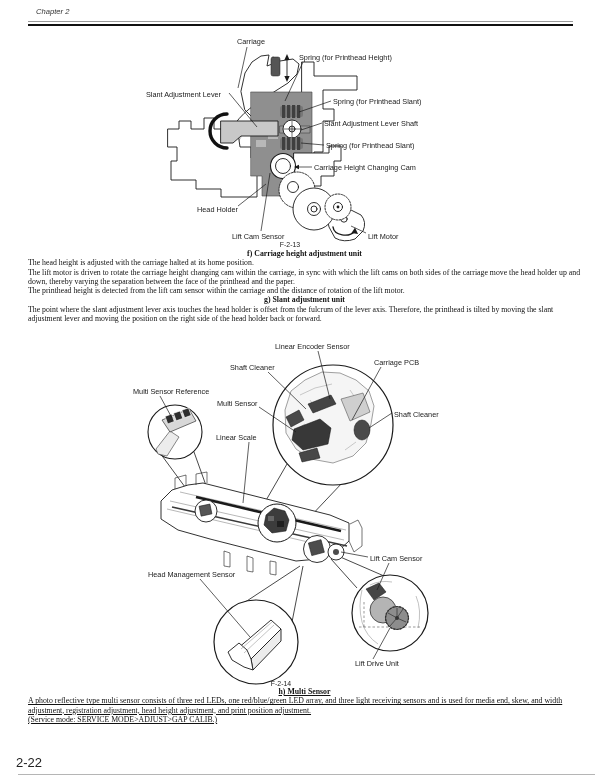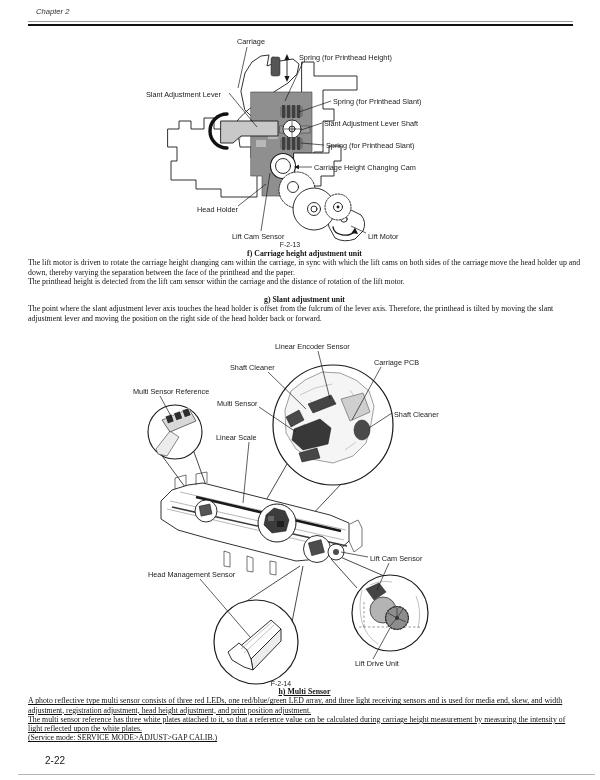--- a/index.html
+++ b/index.html
@@ -7,27 +7,27 @@
        font-family:"Liberation Serif", serif;color:#111;}
   .abs{position:absolute;}
   
   .chapter{left:36px;top:7px;font-family:"Liberation Sans",sans-serif;font-style:italic;
            font-size:7.6px;color:#333;}
   .rule-light{left:28px;top:21px;width:545px;height:1px;background:#9a9a9a;}
   .rule-dark{left:28px;top:23.5px;width:545px;height:2.2px;background:#111;}
   
   .textblock{left:28px;width:553px;font-size:7.8px;line-height:9.3px;}
   .textblock h4{margin:0;font-size:7.8px;line-height:9.3px;font-weight:bold;text-align:center;}
-  .textblock h4.gap{margin-top:9px;}
+  .textblock h4.gap{margin-top:0;}
   .textblock p{margin:0;}
   
   svg text{font-family:"Liberation Sans",sans-serif;font-size:7.3px;fill:#1a1a1a;stroke:none;}
   svg text.cap{font-size:6.9px;}
   
-  .pageno{left:45px;top:755px;font-family:"Liberation Sans",sans-serif;font-size:10px;color:#222;}
+  .pageno{left:16px;top:755px;font-family:"Liberation Sans",sans-serif;font-size:13px;color:#222;}
   .rule-bottom{left:18px;top:774px;width:577px;height:1px;background:#b5b5b5;}
 </style>
 </head>
 <body>
 
 <div class="abs chapter">Chapter 2</div>
 <div class="abs rule-light"></div>
 <div class="abs rule-dark"></div>
 
 <svg class="abs" style="left:130px;top:33px;" width="340" height="215" viewBox="130 33 340 215">
@@ -118,20 +118,21 @@
     <text x="314" y="170">Carriage Height Changing Cam</text>
     <text x="197" y="212">Head Holder</text>
     <text x="232" y="239">Lift Cam Sensor</text>
     <text x="368" y="239">Lift Motor</text>
     <text x="290" y="247" text-anchor="middle" class="cap">F-2-13</text>
   </g>
 </svg>
 
 <div class="abs textblock" style="top:249px;">
   <h4>f) Carriage height adjustment unit</h4>
+  <p>The head height is adjusted with the carriage halted at its home position.</p>
   <p>The lift motor is driven to rotate the carriage height changing cam within the carriage, in sync with which the lift cams on both sides of the carriage move the head holder up and down, thereby varying the separation between the face of the printhead and the paper.</p>
   <p>The printhead height is detected from the lift cam sensor within the carriage and the distance of rotation of the lift motor.</p>
   <h4 class="gap">g) Slant adjustment unit</h4>
   <p>The point where the slant adjustment lever axis touches the head holder is offset from the fulcrum of the lever axis. Therefore, the printhead is tilted by moving the slant adjustment lever and moving the position on the right side of the head holder back or forward.</p>
 </div>
 
 <svg class="abs" style="left:125px;top:336px;" width="345" height="352" viewBox="125 336 345 688" preserveAspectRatio="none">
 </svg>
 <svg class="abs" style="left:125px;top:336px;" width="345" height="352" viewBox="125 336 345 352">
 
@@ -247,18 +248,17 @@
     <text x="370" y="561">Lift Cam Sensor</text>
     <text x="148" y="577">Head Management Sensor</text>
     <text x="355" y="666">Lift Drive Unit</text>
     <text x="281" y="686" text-anchor="middle" class="cap">F-2-14</text>
   </g>
 </svg>
 
 <div class="abs textblock" style="top:687px;text-decoration:underline;">
   <h4>h) Multi Sensor</h4>
   <p>A photo reflective type multi sensor consists of three red LEDs, one red/blue/green LED array, and three light receiving sensors and is used for media end, skew, and width adjustment, registration adjustment, head height adjustment, and print position adjustment.</p>
-  <p>The multi sensor reference has three white plates attached to it, so that a reference value can be calculated during carriage height measurement by measuring the intensity of light reflected upon the white plates.</p>
   <p>(Service mode: SERVICE MODE&gt;ADJUST&gt;GAP CALIB.)</p>
 </div>
 
 <div class="abs pageno">2-22</div>
 <div class="abs rule-bottom"></div>
 
 </body></html>

